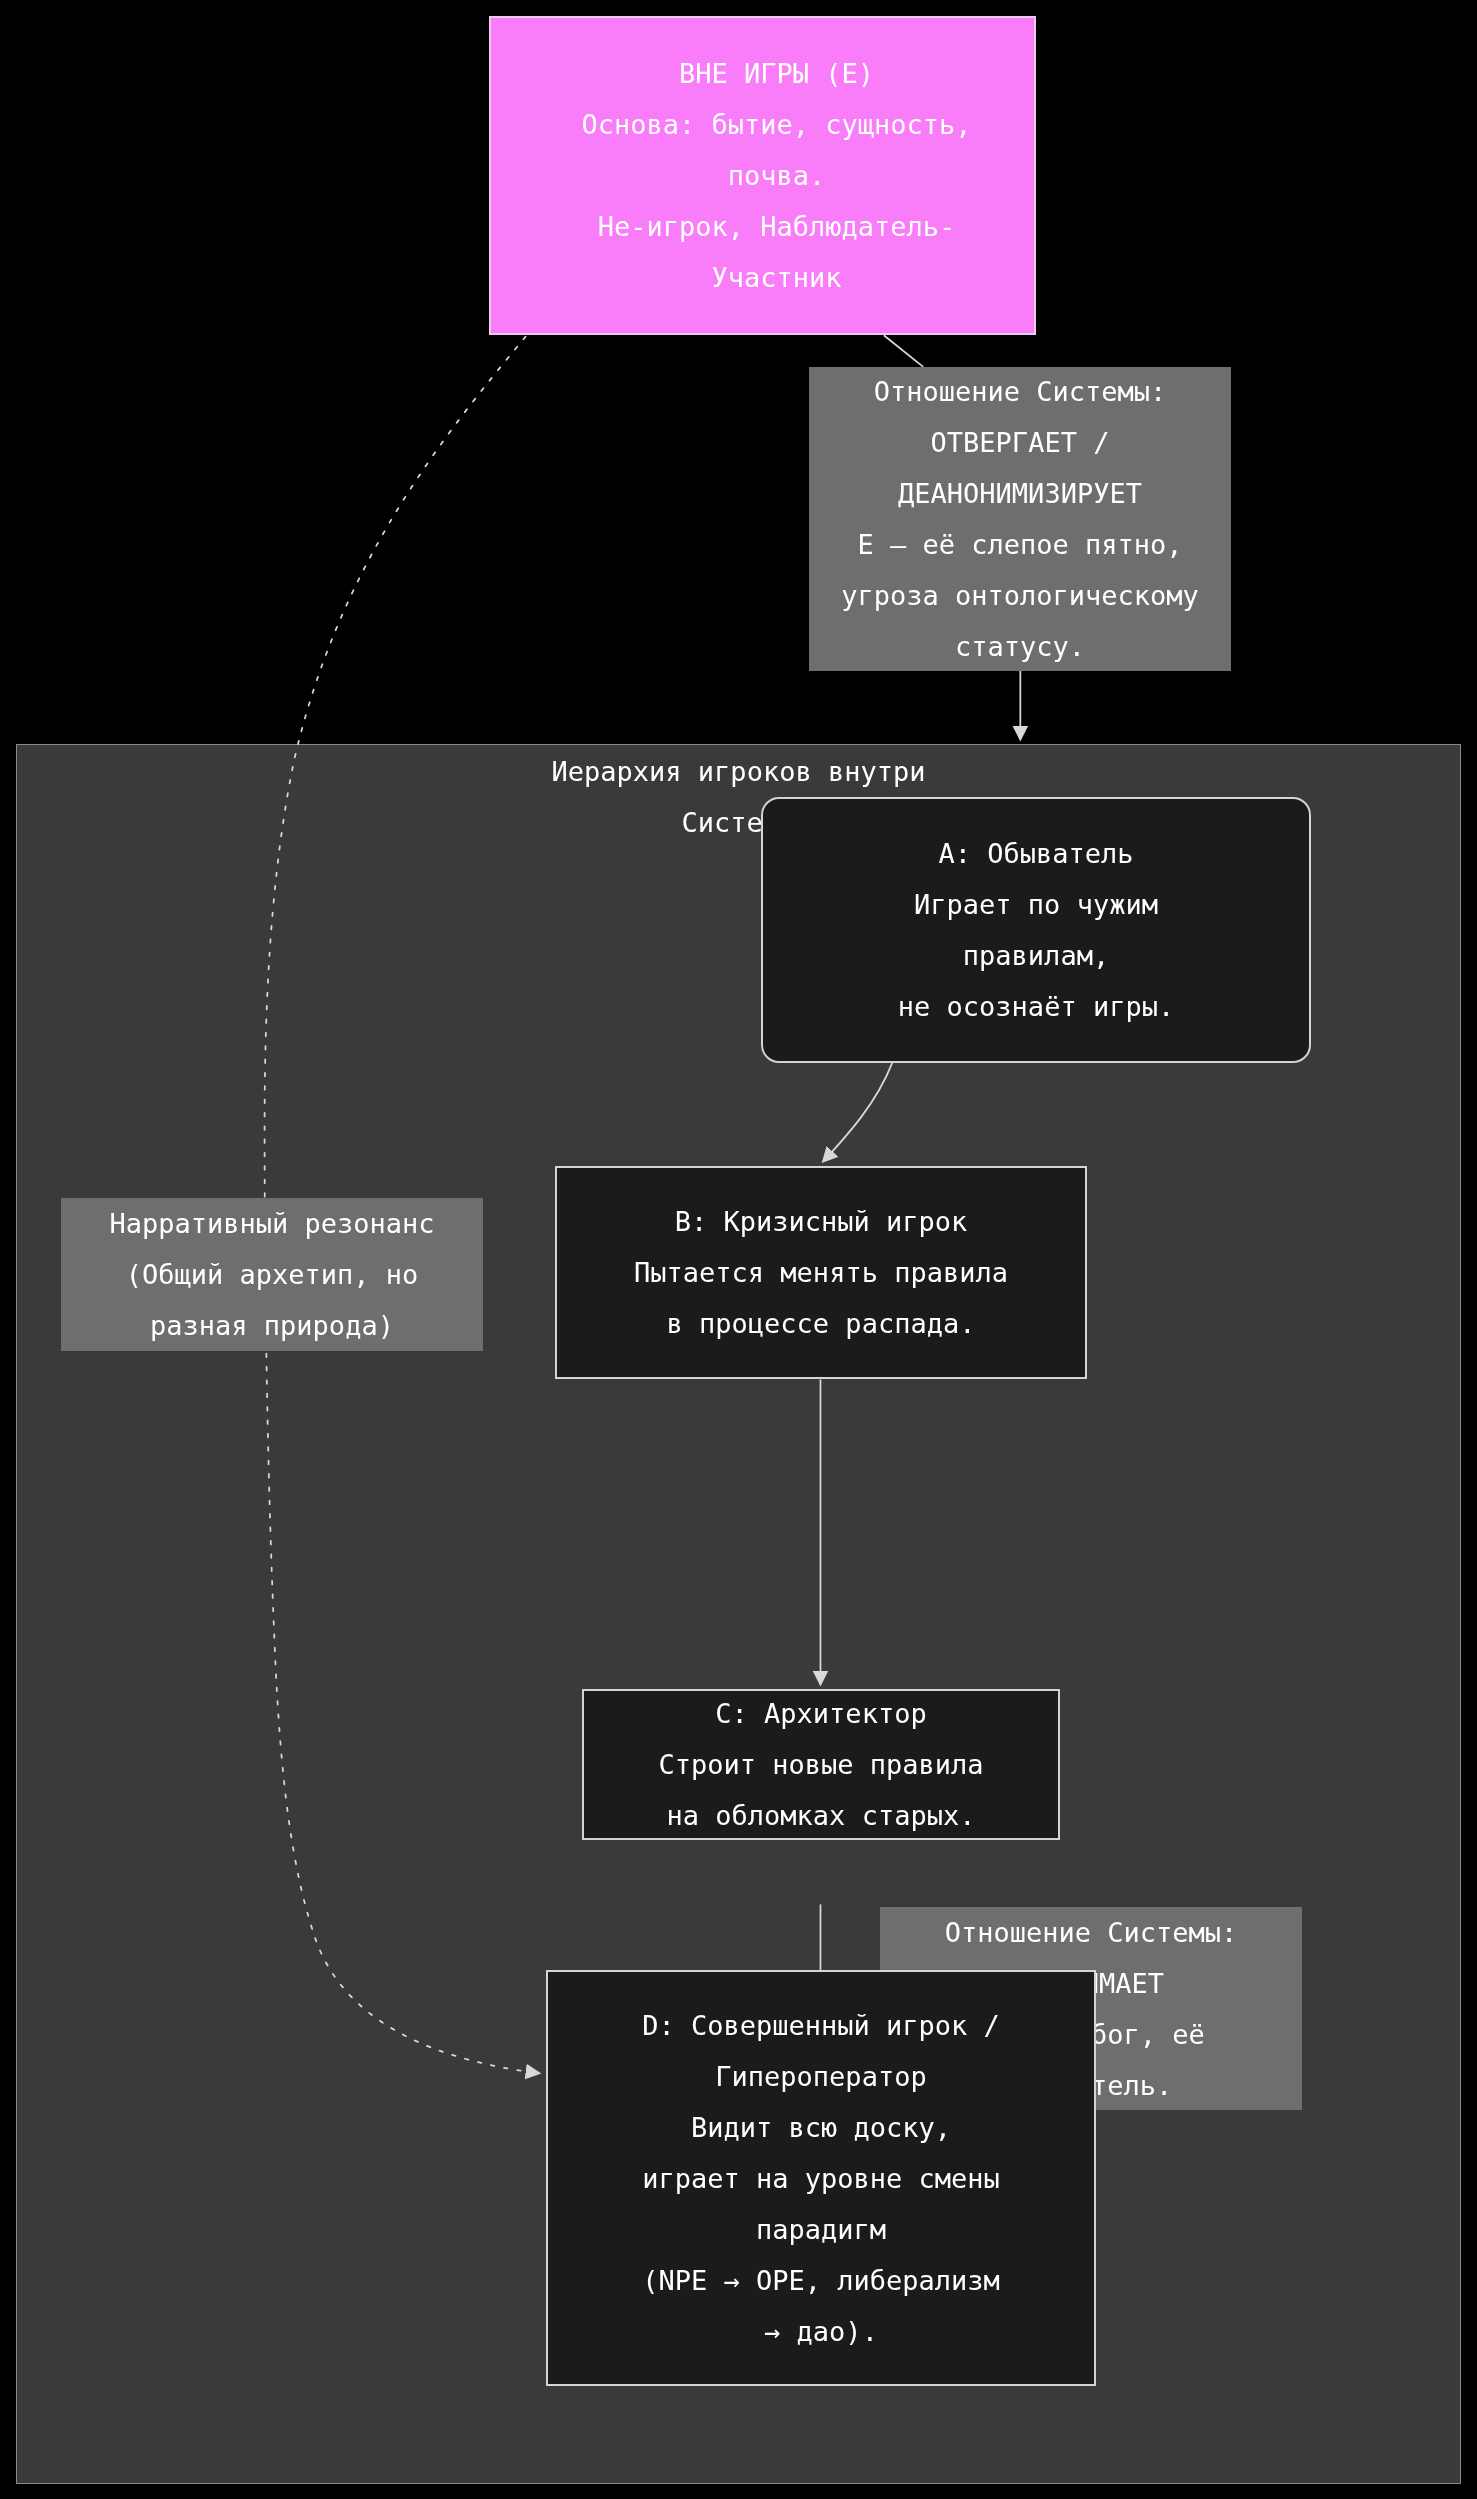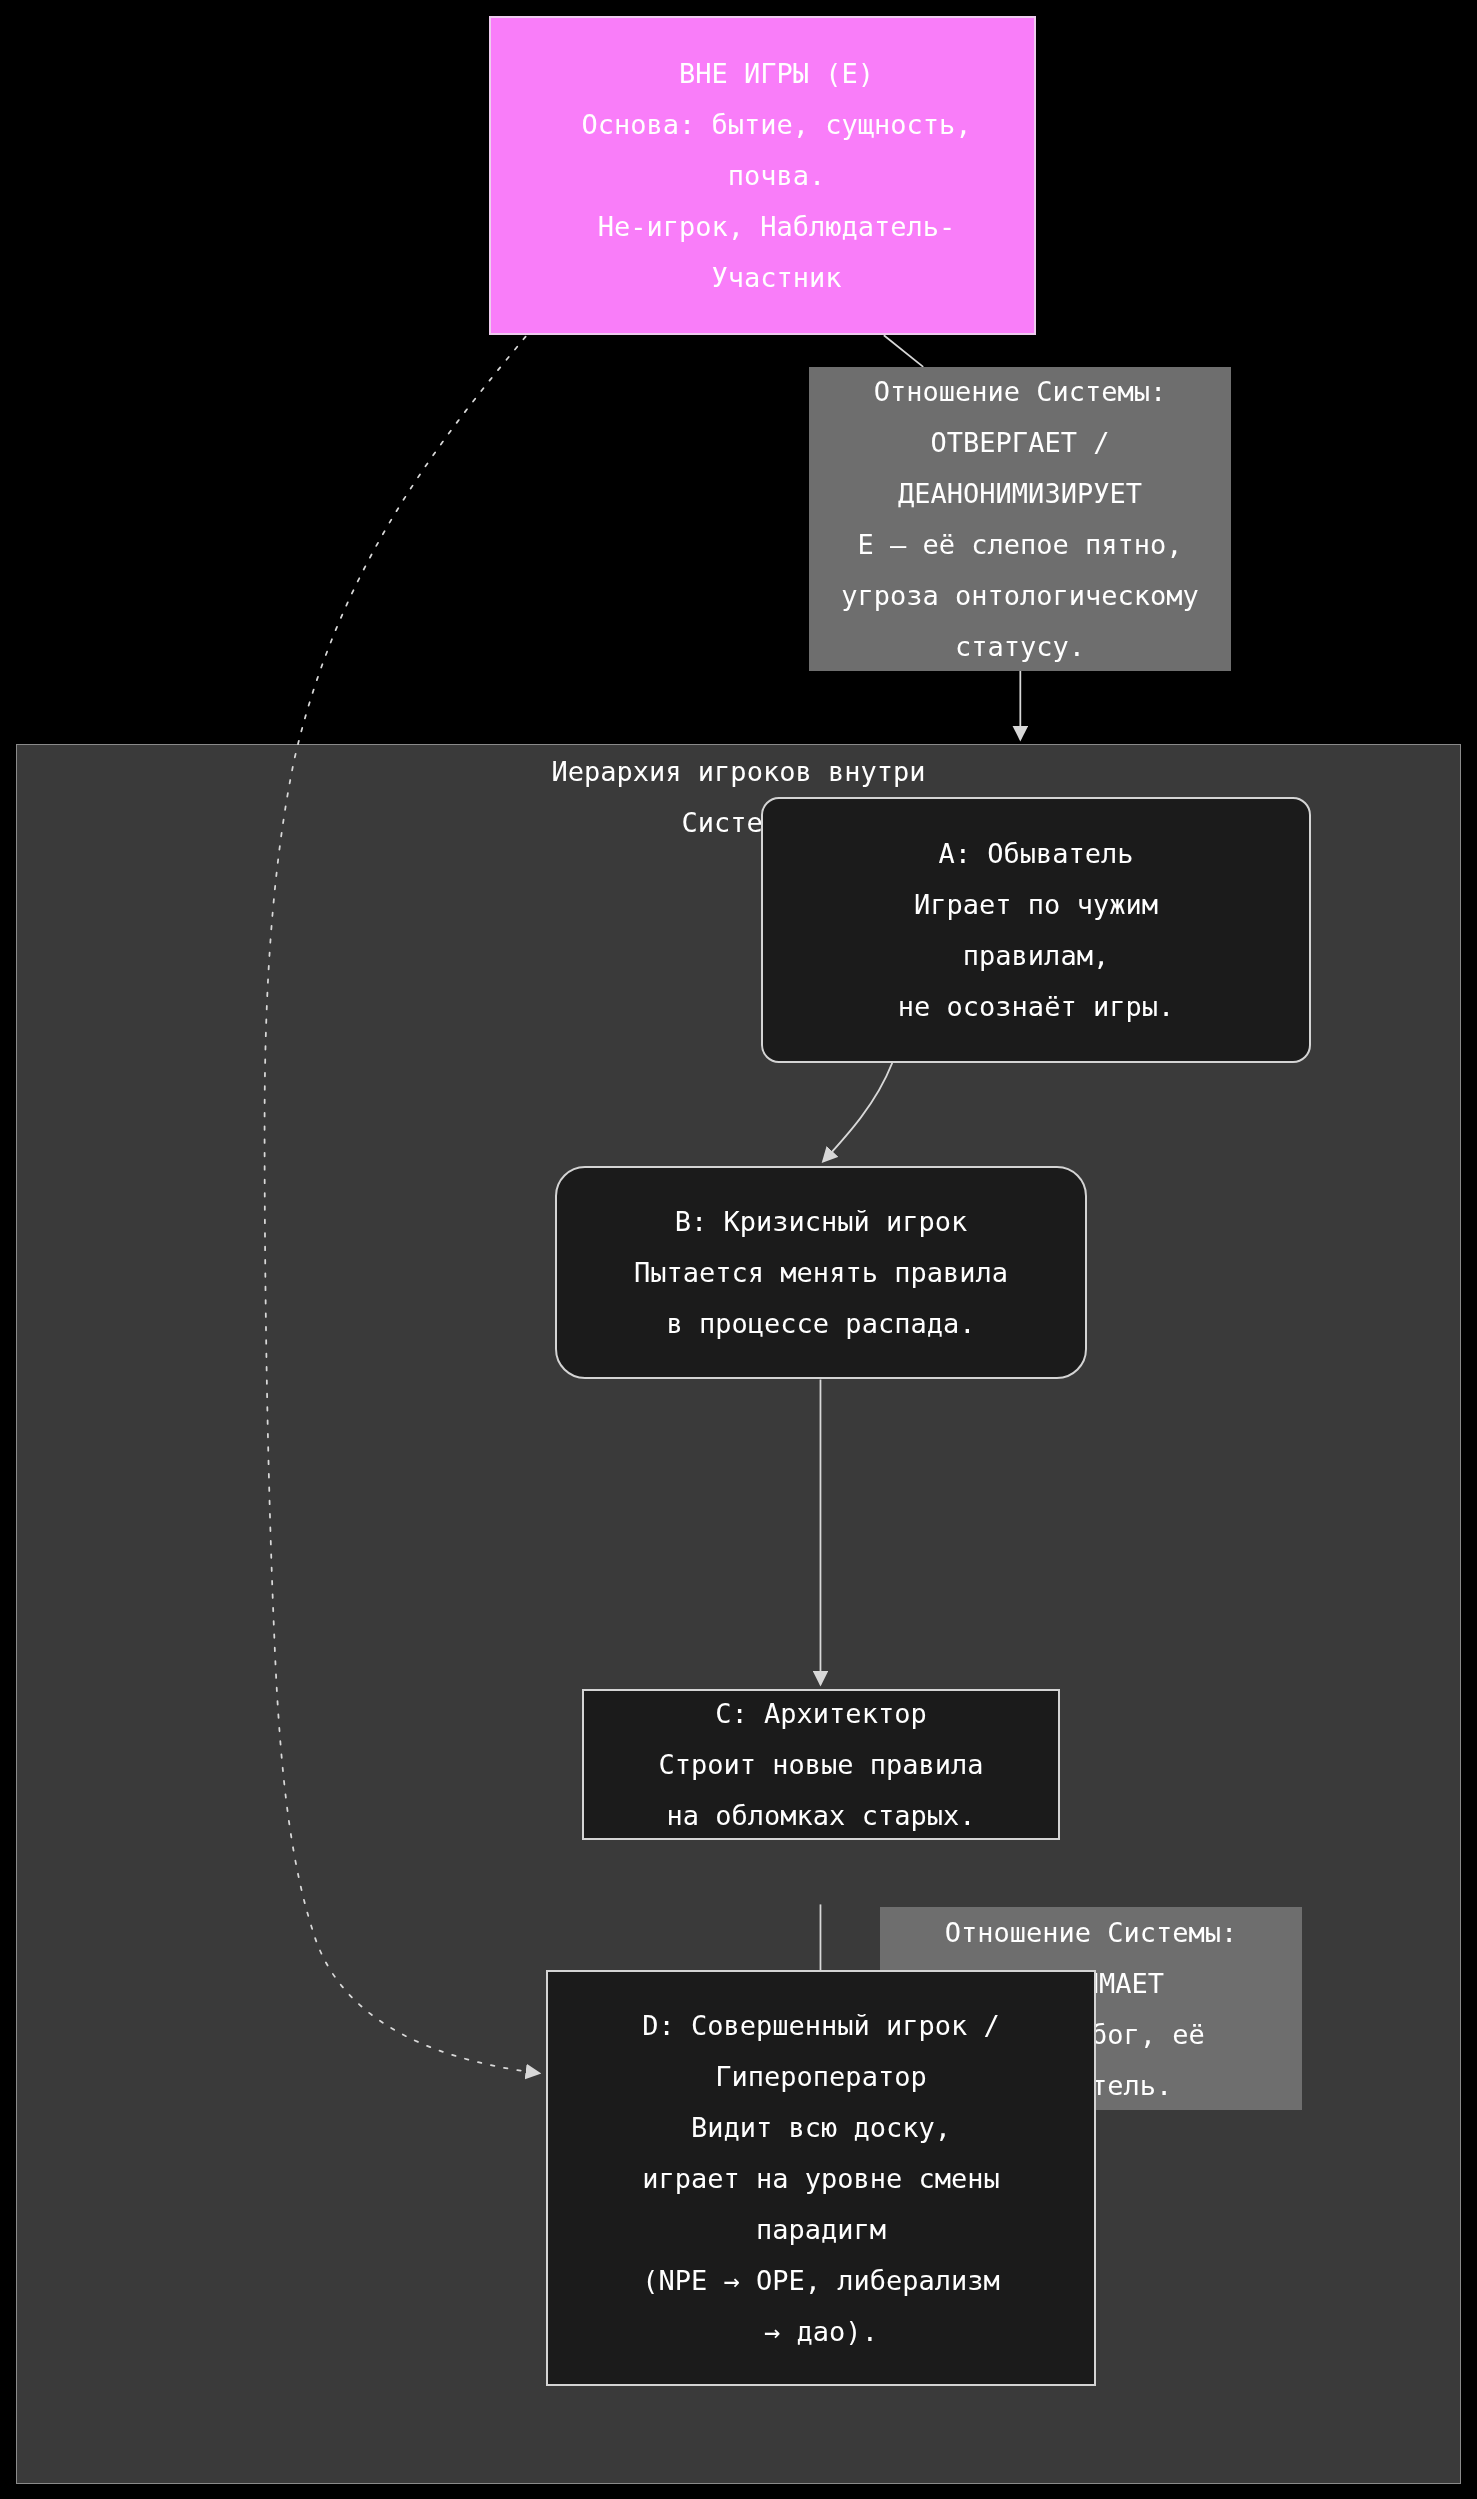--- a/index.html
+++ b/index.html
@@ -70,21 +70,21 @@
     border: 2.1px solid var(--accent-border, #eecbee);
   }
   .label-box {
     background: var(--label-fill, #6e6e6e);
     border: none;
   }
 
   #node-e      { left: 489px;  top: 16px;   width: 547px; height: 319px; padding-left: 28px; }
   #lbl-reject  { left: 809px; top: 367px;  width: 422px; height: 304px; }
   #node-a      { left: 761px; top: 797px; width: 550px; height: 266px; border-radius: 18px; }
-  #node-b      { left: 555px;  top: 1166px; width: 532px; height: 213px; border-radius: 30px; }
+  #node-b      { left: 555px;  top: 1166px; width: 532px; height: 213px; }
   #lbl-resonance { left: 61px; top: 1198px; width: 422px; height: 153px; }
   #node-c      { left: 582px;  top: 1689px; width: 478px; height: 151px; }
   #lbl-accept  { left: 880px; top: 1907px; width: 422px; height: 203px; }
   #node-d      { left: 546px;  top: 1970px; width: 550px; height: 416px; }
 </style>
 </head>
 <body>
 
 <div class="canvas">
 
@@ -113,20 +113,23 @@
              C 490 2865 600 2925 766 2946" marker-end="url(#arrow)"></path>
   </svg>
 
   <div class="label-box" id="lbl-reject">Отношение Системы:
 ОТВЕРГАЕТ /
 ДЕАНОНИМИЗИРУЕТ
 E — её слепое пятно,
 угроза онтологическому
 статусу.</div>
 
+  <div class="label-box" id="lbl-resonance">Нарративный резонанс
+(Общий архетип, но
+разная природа)</div>
 
   <div class="label-box" id="lbl-accept">Отношение Системы:
 ПРИНИМАЕТ
 D — её бог, её
 создатель.</div>
 
   <div class="node" id="node-a">A: Обыватель
 Играет по чужим
 правилам,
 не осознаёт игры.</div>

